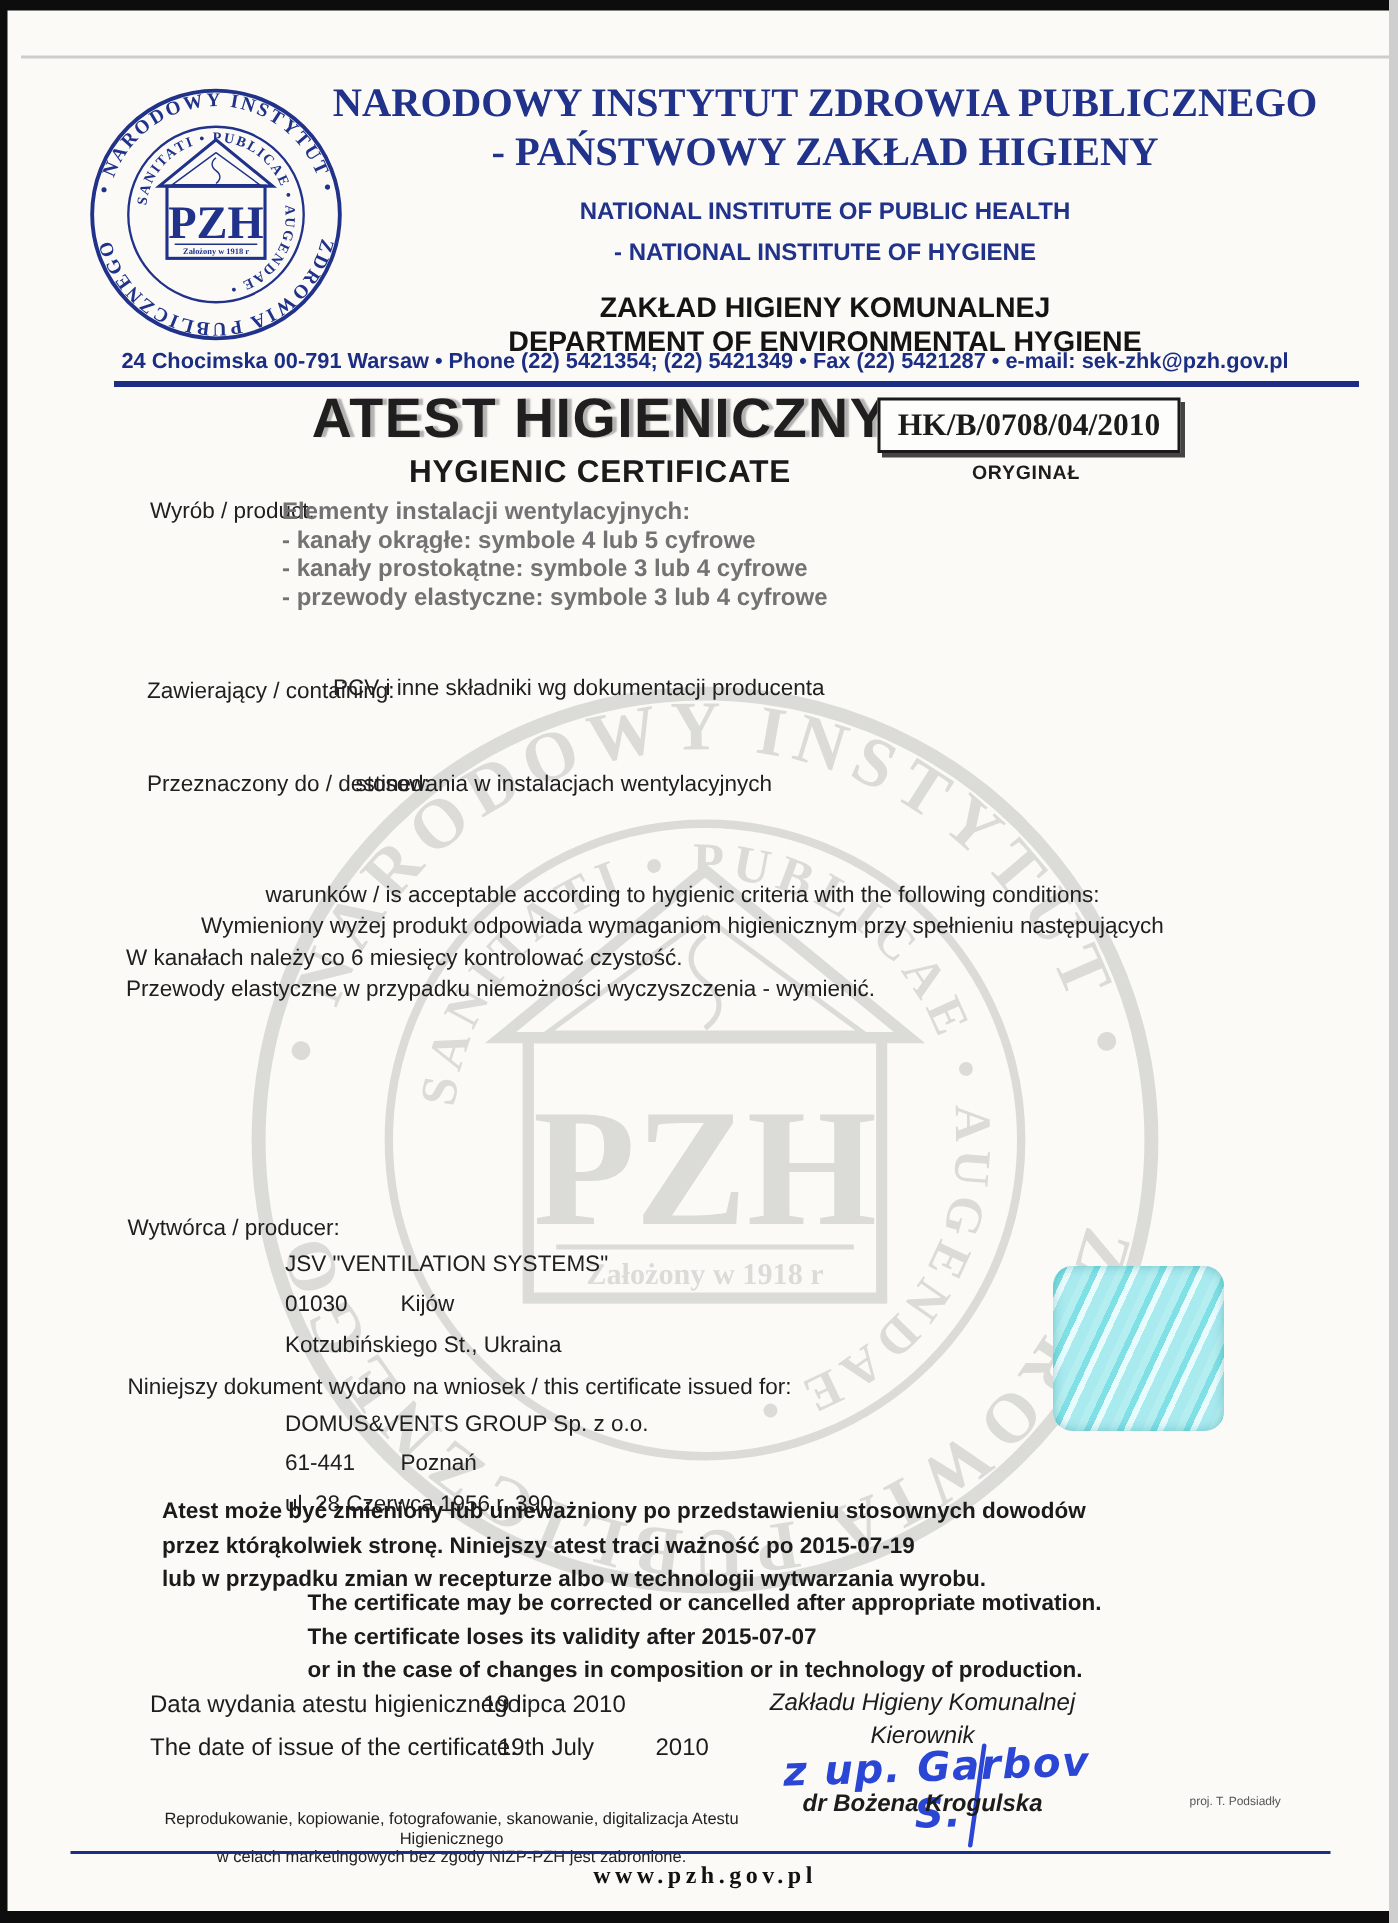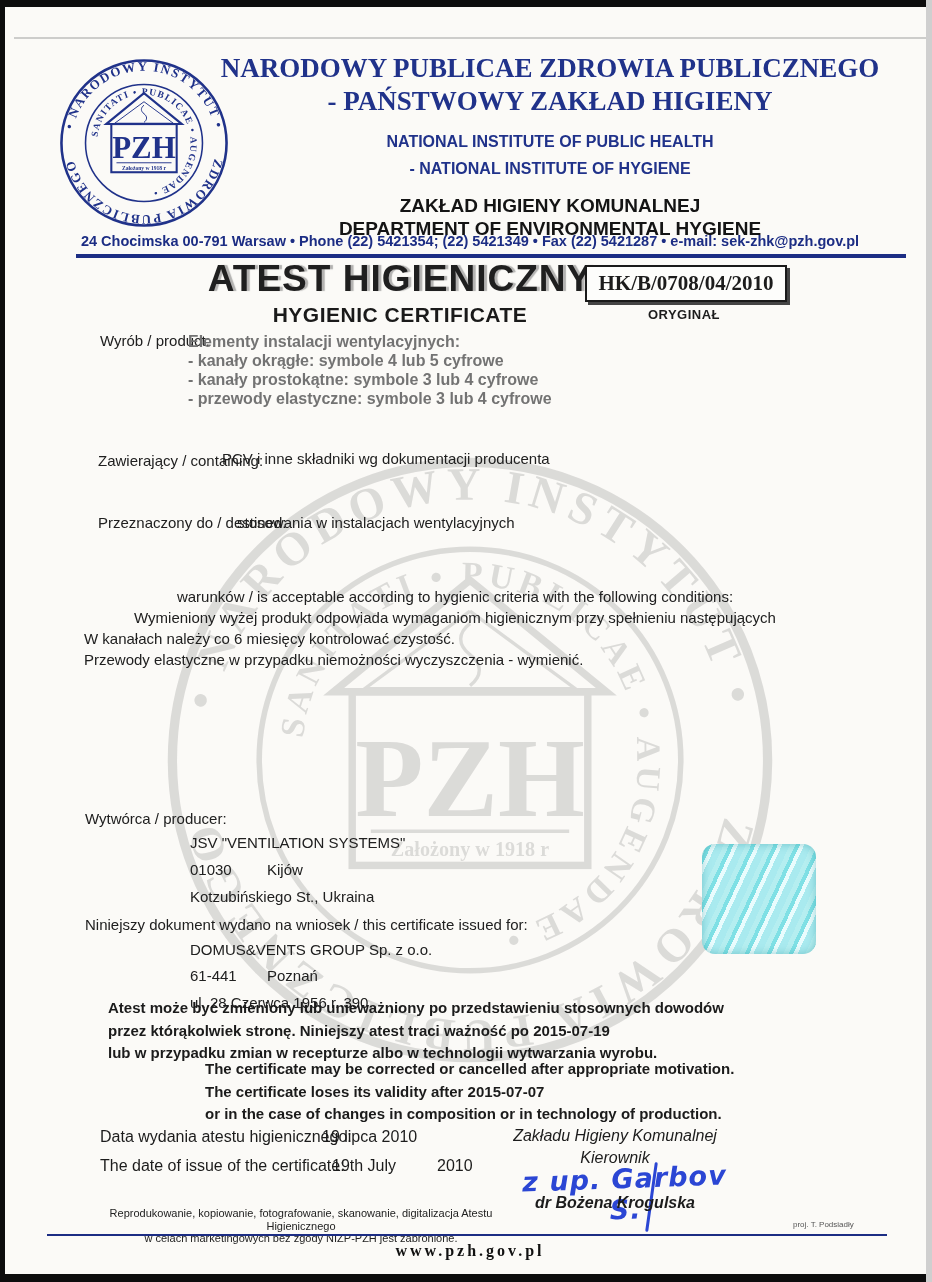--- a/index.html
+++ b/index.html
@@ -93,21 +93,21 @@
     <polygon class="s-shape" points="100,42 56,78 144,78"></polygon>
     <polyline class="s-thin" points="100,52 66,77 134,77 100,52"></polyline>
     <path class="s-thin" d="M100,56 c-4,3 -4,7 0,10 c4,3 4,7 0,10"></path>
     <rect class="s-shape" x="62" y="78" width="76" height="56"></rect>
     <text class="s-pzh" x="100" y="118">PZH</text>
     <line class="s-thin" x1="68" y1="123" x2="132" y2="123"></line>
     <text class="s-founded" x="100" y="131">Założony w 1918 r</text>
   </svg>
 
   <div class="abs center" style="left:190px;top:52px;width:720px;">
-    <div class="h-pl">NARODOWY PUBLICAE ZDROWIA PUBLICZNEGO</div>
+    <div class="h-pl">NARODOWY INSTYTUT ZDROWIA PUBLICZNEGO</div>
     <div class="h-pl">- PAŃSTWOWY ZAKŁAD HIGIENY</div>
     <div style="height:10px"></div>
     <div class="h-en">NATIONAL INSTITUTE OF PUBLIC HEALTH</div>
     <div class="h-en">- NATIONAL INSTITUTE OF HYGIENE</div>
     <div style="height:12px"></div>
     <div class="h-dept">ZAKŁAD HIGIENY KOMUNALNEJ</div>
     <div class="h-dept">DEPARTMENT OF ENVIRONMENTAL HYGIENE</div>
   </div>
 
   <div class="abs contact" style="left:40px;top:233px;width:860px;">24 Chocimska 00-791 Warsaw  •  Phone (22) 5421354; (22) 5421349  •  Fax (22) 5421287  •  e-mail: sek-zhk@pzh.gov.pl</div>
@@ -175,21 +175,21 @@
   <div class="abs date-line" style="left:332px;top:1157px;text-align:center;">19th July</div>
   <div class="abs date-line" style="left:437px;top:1157px;">2010</div>
 
   <div class="abs sig-role" style="left:495px;top:1125px;width:240px;">
     <div>Zakładu Higieny Komunalnej</div>
     <div>Kierownik</div>
   </div>
   <div class="abs sig-hand" style="left:505px;top:1163px;width:240px;">z up. Garbov S.</div>
   <div class="abs pen-stroke" style="left:650px;top:1162px;height:70px;"></div>
   <div class="abs sig-name" style="left:495px;top:1194px;width:240px;">dr Bożena Krogulska</div>
-  <div class="abs credit" style="left:793px;top:1196px;margin-top:24px;">proj. T. Podsiadły</div>
+  <div class="abs credit" style="left:793px;top:1196px;">proj. T. Podsiadły</div>
 
   <div class="abs legal" style="left:95px;top:1196px;width:412px;margin-top:11px;">
     <div>Reprodukowanie, kopiowanie, fotografowanie, skanowanie, digitalizacja Atestu Higienicznego</div>
     <div>w celach marketingowych bez zgody NIZP-PZH jest zabronione.</div>
   </div>
 
   <div class="abs rule-navy" style="left:47px;top:1234px;width:840px;height:2px;"></div>
   <div class="abs foot-url" style="left:40px;top:1242px;width:860px;">www.pzh.gov.pl</div>
 
   <div class="abs edge" style="left:0;top:0;width:932px;height:7px;"></div>

